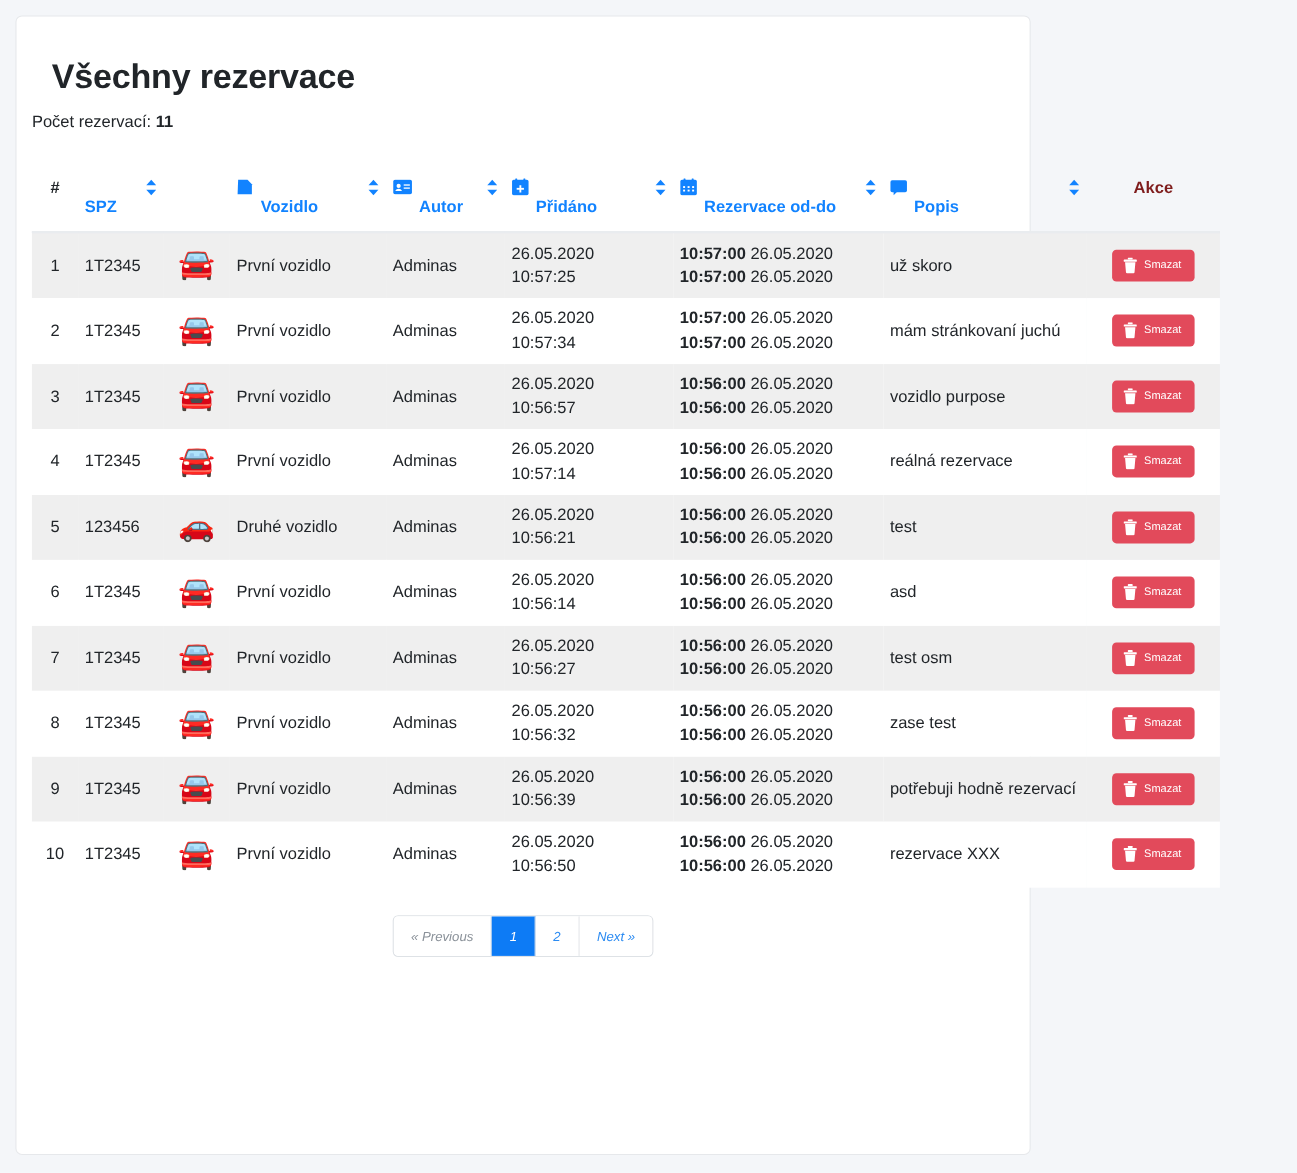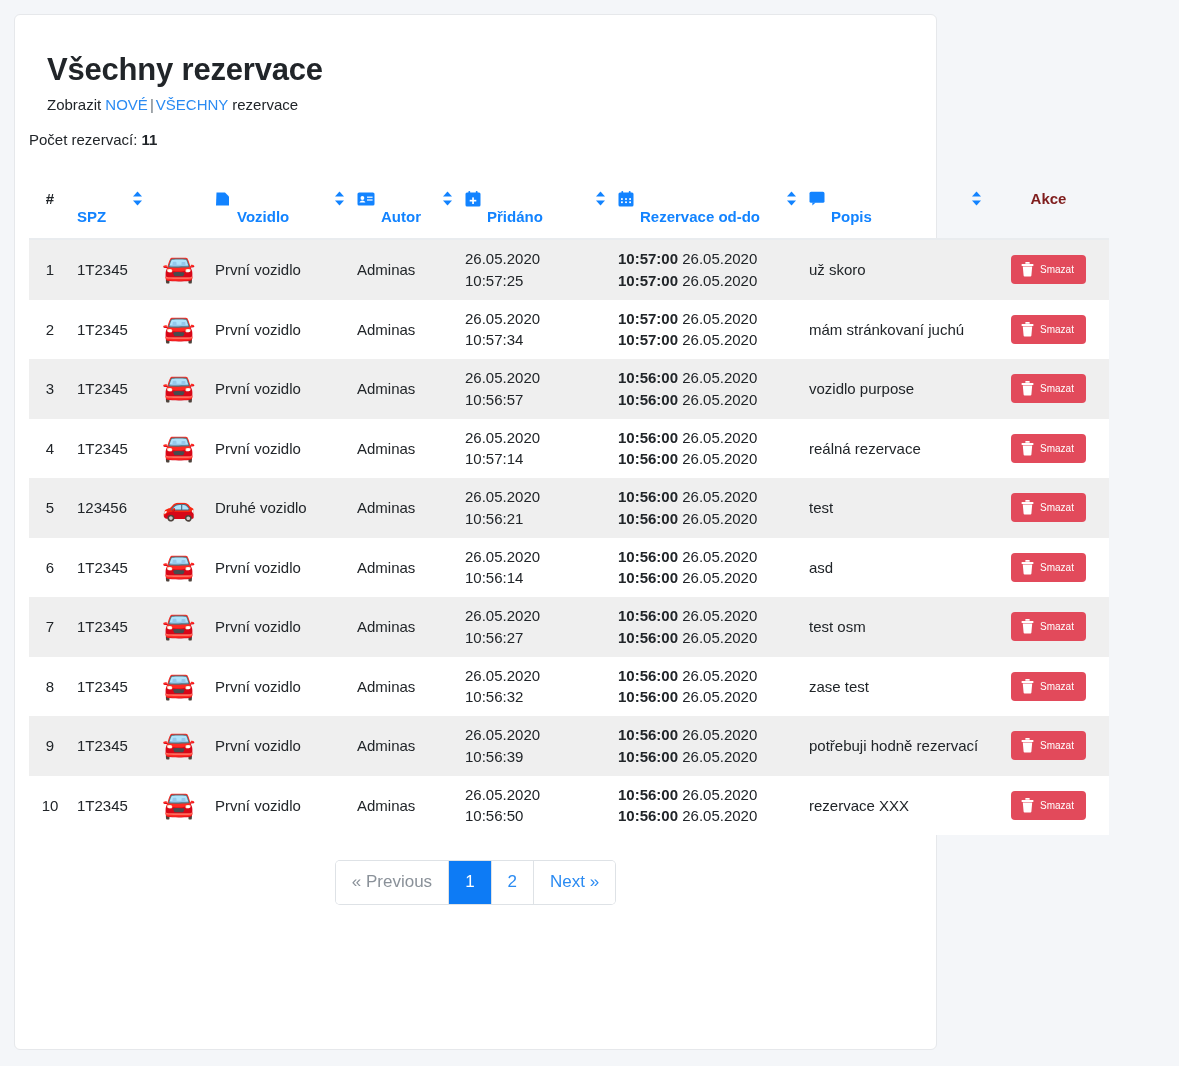--- a/index.html
+++ b/index.html
@@ -176,27 +176,28 @@
     border-radius: 4px;
     overflow: hidden;
     box-shadow: 0 0 0 1px #dee2e6;
     background: #fff;
   }
   ul.pagination li { display: block; }
   ul.pagination li a,
   ul.pagination li span {
     display: block;
     padding: 11px 16px;
-    font-size: 17px;
+    font-size: 12px;
     color: #2b8bf2;
     text-decoration: none;
     background: #ffffff;
     border-right: 1px solid #dee2e6;
     line-height: 1.2;
     cursor: pointer;
+    font-style: italic;
   }
   ul.pagination li:last-child a,
   ul.pagination li:last-child span { border-right: none; }
   ul.pagination li.disabled span {
     color: #8a9199;
     cursor: default;
   }
   ul.pagination li.active span {
     background: #0d7bf5;
     color: #ffffff;
@@ -204,25 +205,20 @@
 </style>
 </head>
 <body>
 
 <div class="page">
   <div class="card">
     <div class="card-inner">
 
       <h1 class="page-title">Všechny rezervace</h1>
 
-      <div class="subline">
-        <span>Zobrazit</span>
-        <a href="#">NOVÉ</a><span class="sep">|</span><a href="#">VŠECHNY</a>
-        <span>rezervace</span>
-      </div>
 
       <div class="count-line">
         <span>Počet rezervací:</span>
         <b>11</b>
       </div>
 
       <table class="res-table">
         <colgroup>
           <col class="c-num">
             <col class="c-spz">

